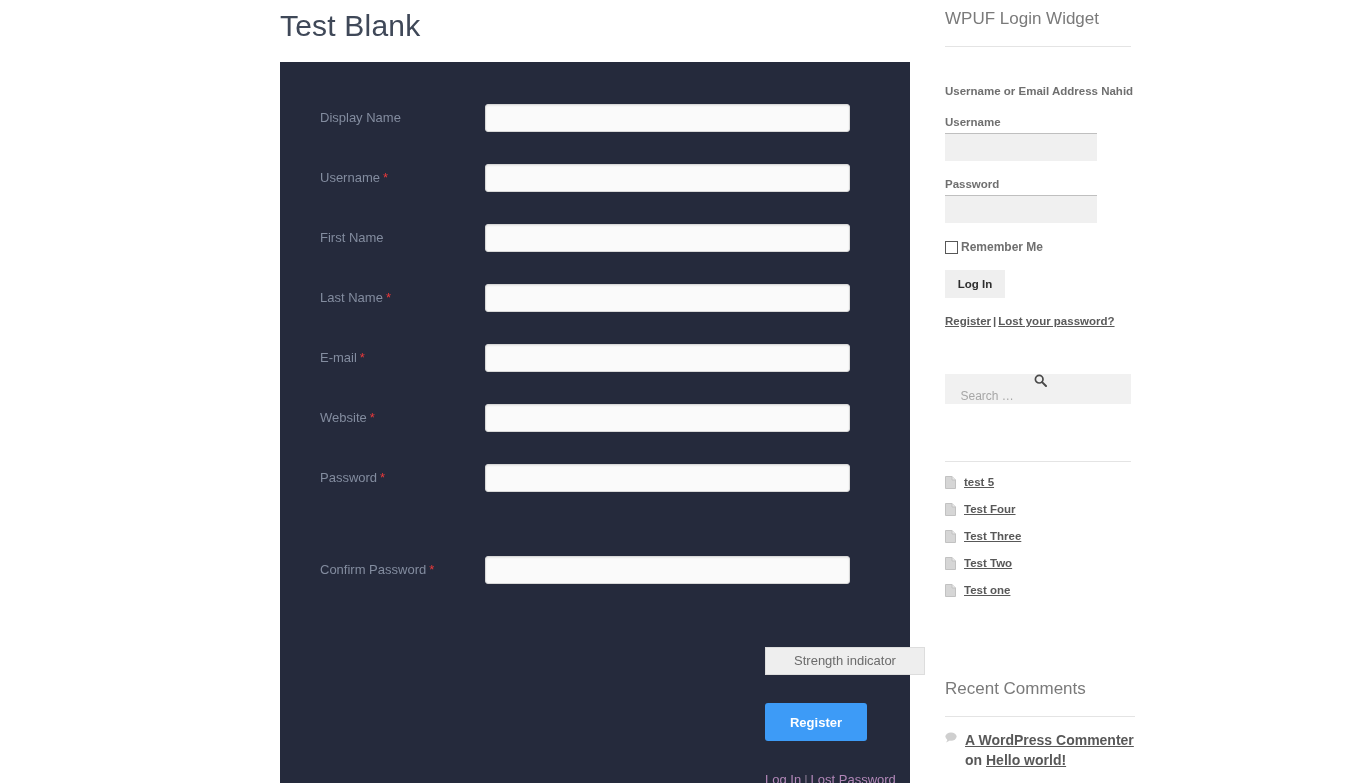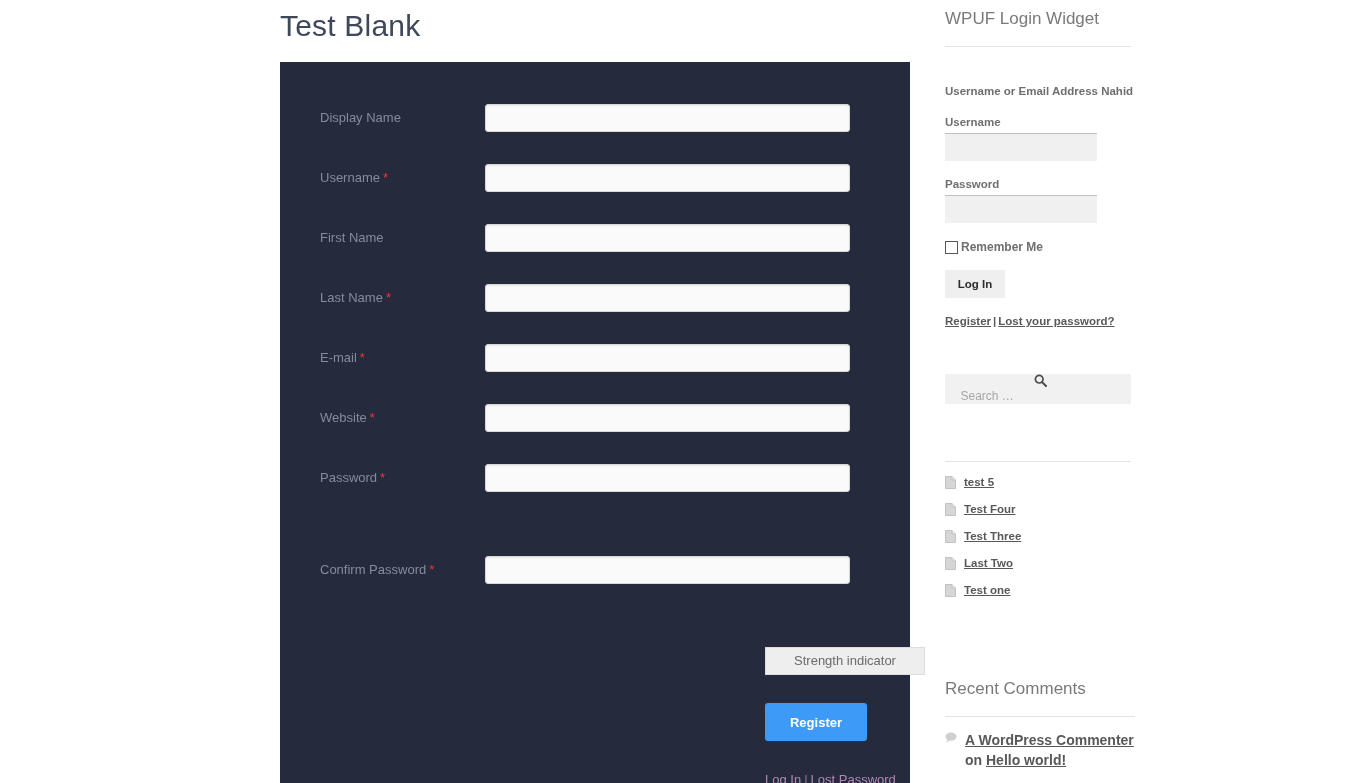--- a/index.html
+++ b/index.html
@@ -399,21 +399,21 @@
             <path d="M0.5 0.5 H7 L10.5 4 V12.5 H0.5 Z" fill="#d6d6d6" stroke="#c2c2c2" stroke-width="1"></path>
             <path d="M7 0.5 V4 H10.5" fill="#eaeaea" stroke="#c2c2c2" stroke-width="1"></path>
           </svg>
           <a href="#" class="post-link">Test Three</a>
         </div>
         <div class="post-item">
           <svg class="doc-icon" width="11" height="13" viewBox="0 0 11 13">
             <path d="M0.5 0.5 H7 L10.5 4 V12.5 H0.5 Z" fill="#d6d6d6" stroke="#c2c2c2" stroke-width="1"></path>
             <path d="M7 0.5 V4 H10.5" fill="#eaeaea" stroke="#c2c2c2" stroke-width="1"></path>
           </svg>
-          <a href="#" class="post-link">Last Two</a>
+          <a href="#" class="post-link">Test Two</a>
         </div>
         <div class="post-item">
           <svg class="doc-icon" width="11" height="13" viewBox="0 0 11 13">
             <path d="M0.5 0.5 H7 L10.5 4 V12.5 H0.5 Z" fill="#d6d6d6" stroke="#c2c2c2" stroke-width="1"></path>
             <path d="M7 0.5 V4 H10.5" fill="#eaeaea" stroke="#c2c2c2" stroke-width="1"></path>
           </svg>
           <a href="#" class="post-link">Test one</a>
         </div>
       </div>
   </div>

